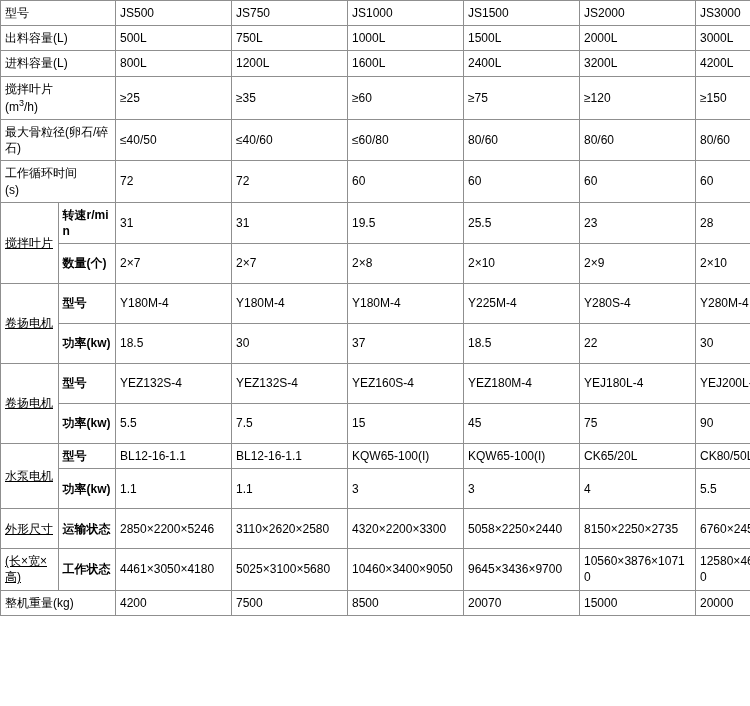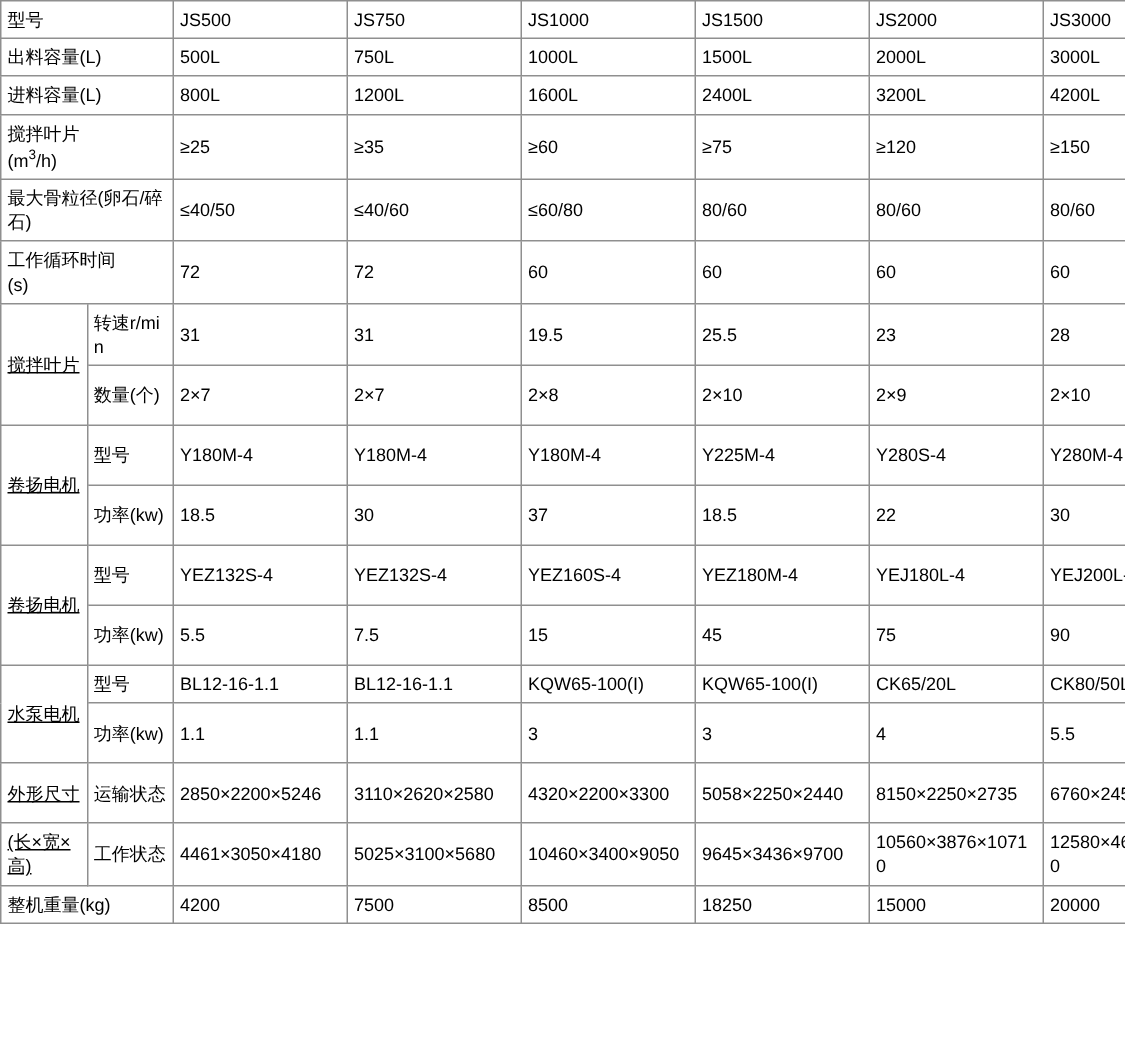--- a/index.html
+++ b/index.html
@@ -27,20 +27,21 @@
     font-size: 12px;
     line-height: 1.35;
     word-break: break-all;
   }
   td.lbl {
     width: 62px;
     text-decoration: underline;
   }
   td.lbl2 {
     width: 44px;
+    font-weight: bold;
   }
   td.lblwide {
     width: 106px;
   }
   td.val {
     width: 107px;
   }
   .sup {
     vertical-align: super;
     font-size: 9px;
@@ -225,18 +226,18 @@
       <td class="val">9645×3436×9700</td>
       <td class="val">10560×3876×10710</td>
       <td class="val">12580×4620×12890</td>
     </tr>
 
     <tr>
       <td class="lblwide" colspan="2">整机重量(kg)</td>
       <td class="val">4200</td>
       <td class="val">7500</td>
       <td class="val">8500</td>
-      <td class="val">18250</td>
+      <td class="val">20070</td>
       <td class="val">15000</td>
       <td class="val">20000</td>
     </tr>
   </tbody>
 </table>
 
 </body></html>

